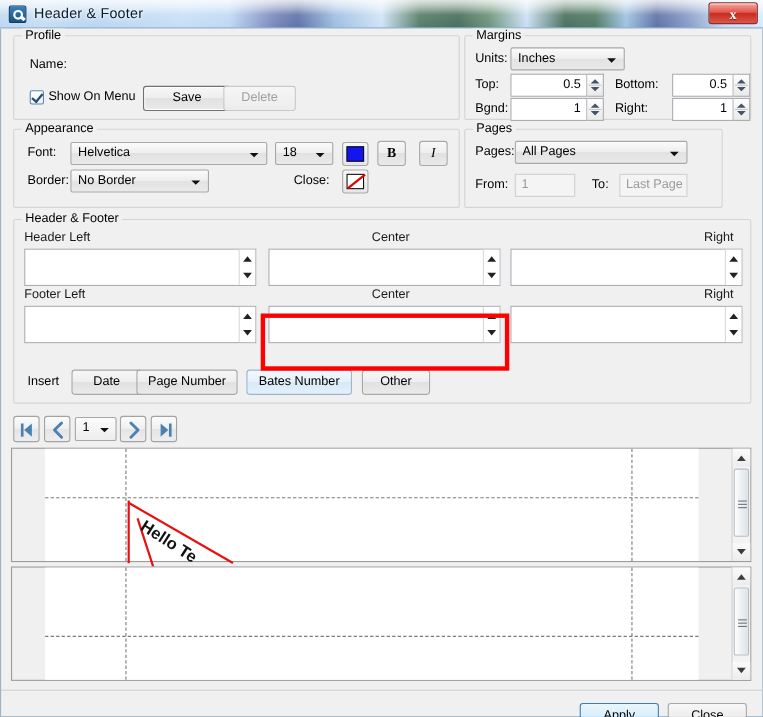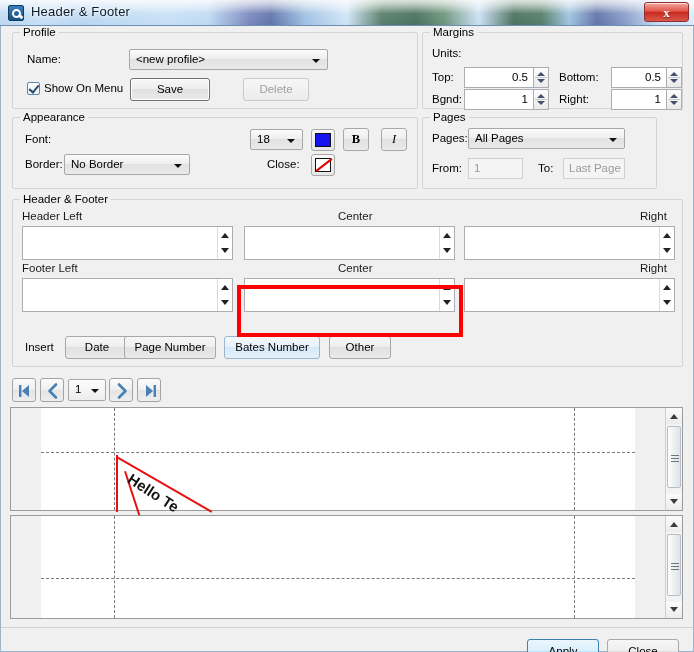--- a/index.html
+++ b/index.html
@@ -114,21 +114,21 @@
   .spin .up{top:4px;border-bottom:4px solid #43536b;}
   .spin .dn{bottom:4px;border-top:4px solid #43536b;}
   .spin .sep{position:absolute;left:1px;right:1px;top:9px;height:1px;background:#c8c8c8;}
   
   .btn{
     position:absolute;box-sizing:border-box;height:23px;
     background:linear-gradient(180deg,#f7f7f7 0%,#eeeeee 48%,#e1e1e1 50%,#eaeaea 100%);
     border:1px solid #a8a8a8;border-radius:3px;cursor:pointer;
     text-align:center;font-size:11.5px;color:#000;line-height:21px;
   }
-  .btn.disabled{color:#a0a0a0;background:linear-gradient(180deg,#f6f6f6,#ececec);border-color:#c9c9c9;cursor:default;margin-left:40px;}
+  .btn.disabled{color:#a0a0a0;background:linear-gradient(180deg,#f6f6f6,#ececec);border-color:#c9c9c9;cursor:default;}
   .btn.strong{border-color:#707070;box-shadow:inset 0 0 0 1px #ffffff;}
   .btn.hover{background:linear-gradient(180deg,#f3f8fc 0%,#e6f1fa 48%,#d7e9f7 50%,#e4f1fb 100%);border-color:#9ab7cf;}
   .btn.default{
     border:1px solid #3c7fb1;border-radius:3px;
     background:linear-gradient(180deg,#eaf6fd 0%,#d9f0fc 48%,#bee6fd 50%,#a7d9f5 100%);
   }
   
   .cbox{
     position:absolute;width:13px;height:13px;box-sizing:border-box;
     background:linear-gradient(180deg,#fefefe,#eef2f5);
@@ -234,35 +234,35 @@
     <div class="close-btn">
       <span>x</span>
     </div>
   </div>
 
   <div class="body">
 
     <div class="group" style="left:11px;top:6px;width:406px;height:77px;">
       <div class="legend">Profile</div>
       <div class="lbl" style="left:14px;top:20px;">Name:</div>
-      <div class="combo" style="left:116px;top:16px;width:199px;">
-        <div class="ctext">&lt;new profile&gt;</div>
-        <div class="arr"></div>
-      </div>
       <div class="cbox" style="left:14px;top:49px;">
         <div class="tick"></div>
       </div>
       <div class="lbl" style="left:31px;top:49px;">Show On Menu</div>
       <div class="btn strong" style="left:117px;top:45px;width:80px;">Save</div>
       <div class="btn disabled" style="left:190px;top:45px;width:66px;">Delete</div>
     </div>
 
     <div class="group" style="left:421px;top:6px;width:261px;height:77px;">
       <div class="legend">Margins</div>
       <div class="lbl" style="left:9px;top:14px;">Units:</div>
+      <div class="combo" style="left:41px;top:10px;width:104px;">
+        <div class="ctext">Inches</div>
+        <div class="arr"></div>
+      </div>
 
       <div class="lbl" style="left:9px;top:38px;">Top:</div>
       <div class="tin" style="left:41px;top:34px;width:70px;">
         <div class="val">0.5</div>
       </div>
       <div class="spin" style="left:111px;top:34px;">
         <div class="up"></div>
         <div class="sep"></div>
         <div class="dn"></div>
       </div>
@@ -294,20 +294,24 @@
       <div class="spin" style="left:244px;top:56px;">
         <div class="up"></div>
         <div class="sep"></div>
         <div class="dn"></div>
       </div>
     </div>
 
     <div class="group" style="left:11px;top:91px;width:406px;height:72px;">
       <div class="legend">Appearance</div>
       <div class="lbl" style="left:12px;top:15px;">Font:</div>
+      <div class="combo" style="left:51px;top:11px;width:179px;">
+        <div class="ctext">Helvetica</div>
+        <div class="arr"></div>
+      </div>
       <div class="combo" style="left:237px;top:11px;width:53px;">
         <div class="ctext">18</div>
         <div class="arr"></div>
       </div>
       <div class="swatch" style="left:298px;top:11px;">
         <div class="inner" style="background:#1414f0;"></div>
       </div>
       <div class="btn" style="left:330px;top:10px;width:26px;font-weight:bold;font-family:'Liberation Serif',serif;font-size:12.5px;">B</div>
       <div class="btn" style="left:368px;top:10px;width:26px;font-style:italic;font-family:'Liberation Serif',serif;font-size:12.5px;">I</div>
 

